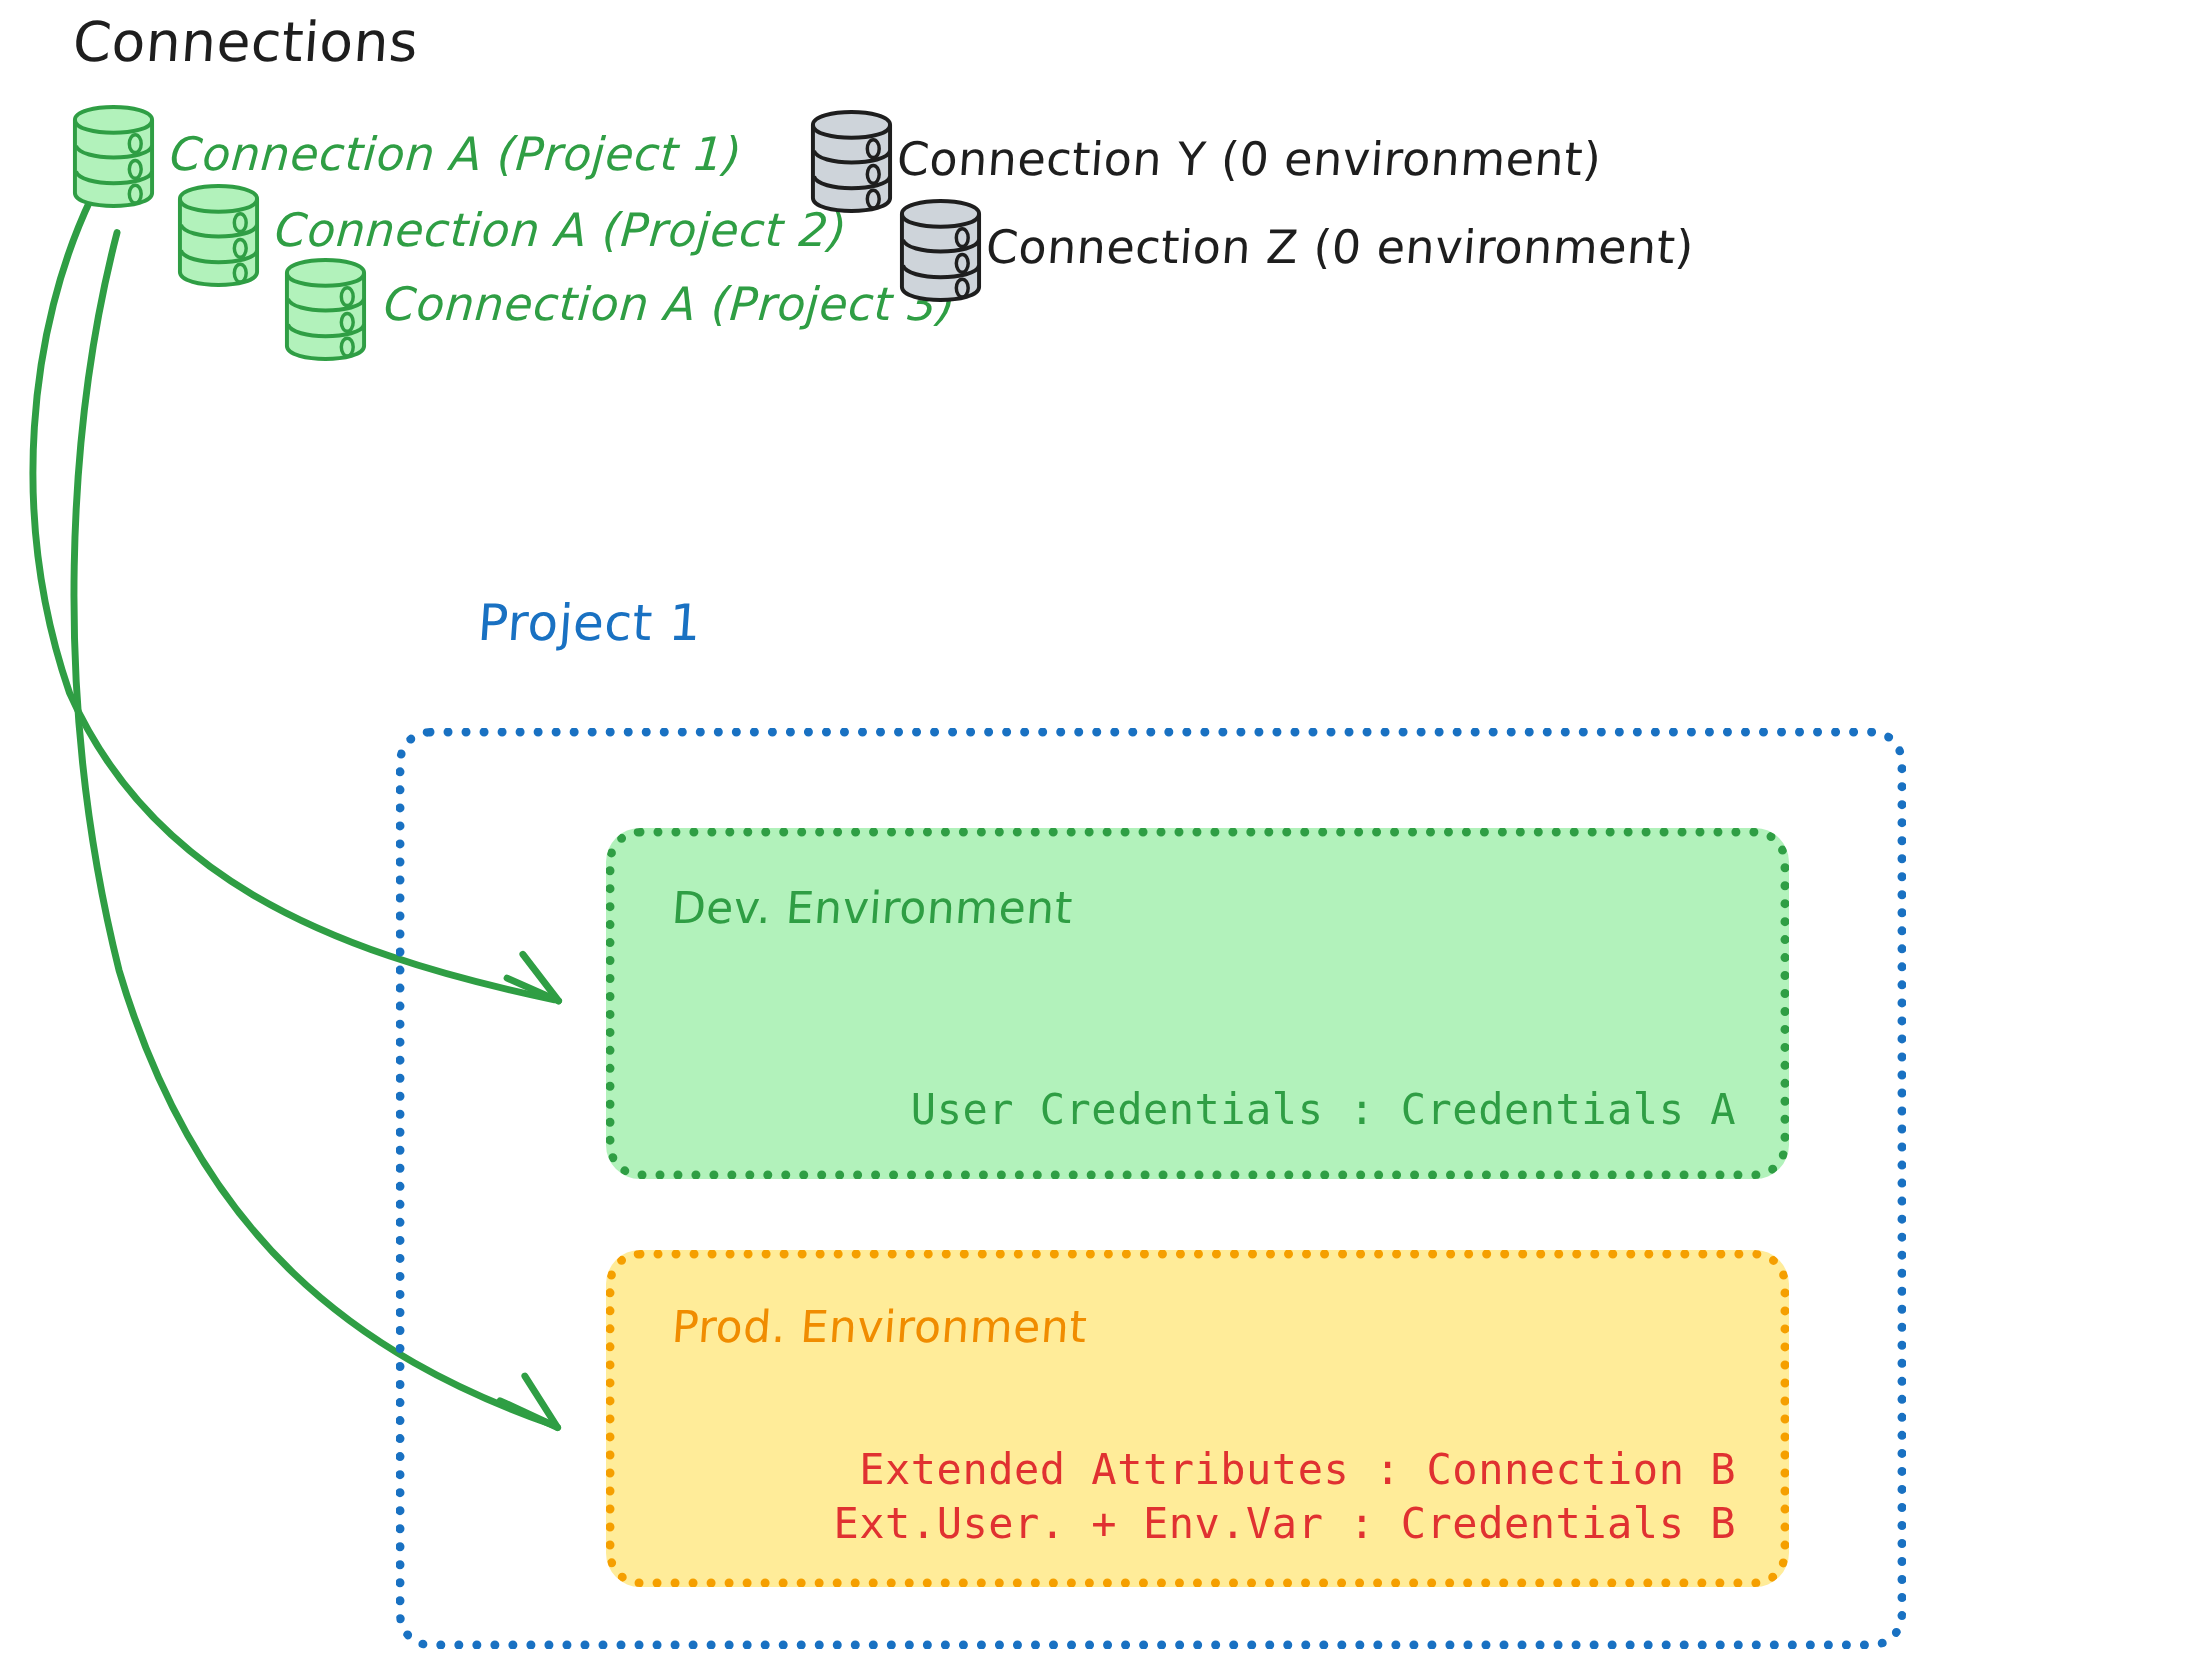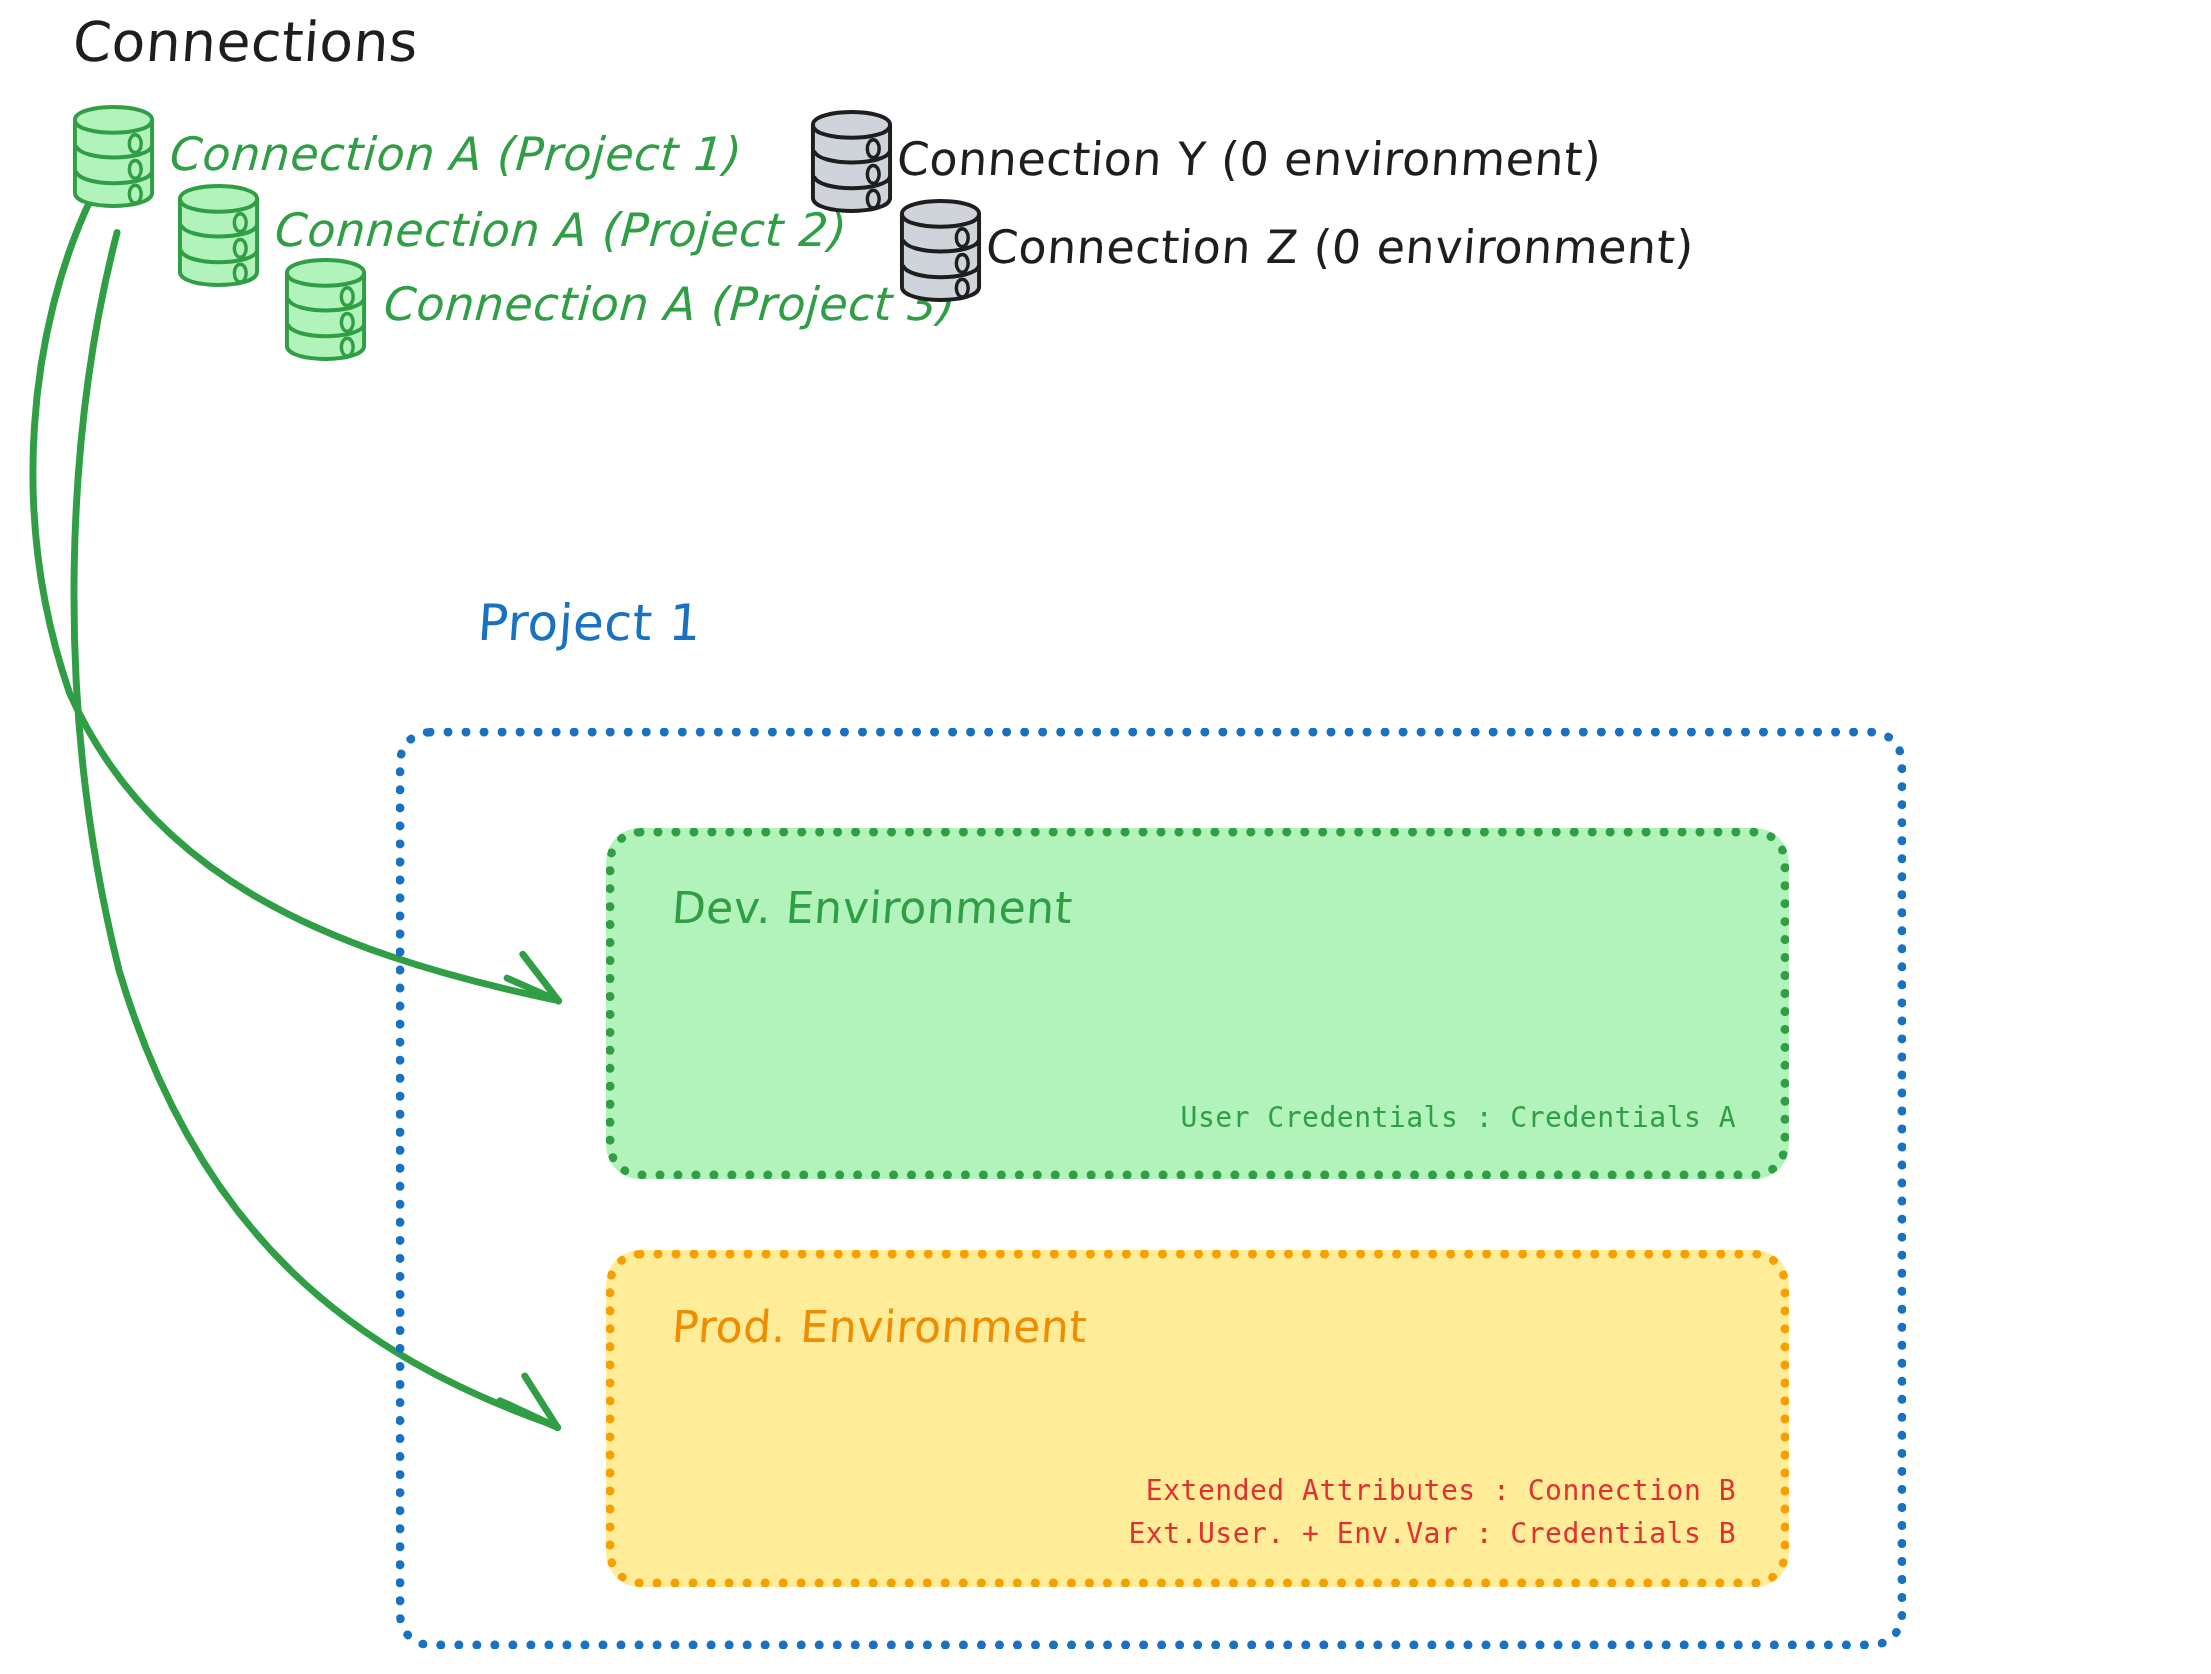--- a/index.html
+++ b/index.html
@@ -56,26 +56,26 @@
   }
   .hand-env-orange {
     font-size: 44px;
     color: #f08c00;
     font-weight: 500;
   }
 
   
   .mono {
     font-family: "DejaVu Sans Mono", monospace;
-    font-size: 28px;
+    font-size: 42px;
     white-space: nowrap;
     letter-spacing: 0.5px;
   }
   .mono-green { color: #2f9e44; }
-  .mono-red   { color: #e03131; line-height: 1.30; margin-top: 6px; }
+  .mono-red   { color: #e03131; line-height: 1.30; }
 
   
   .project-box {
     border: 9px dotted #1971c2;
     border-radius: 34px;
     box-sizing: border-box;
     background: transparent;
   }
   .env-box {
     box-sizing: border-box;

